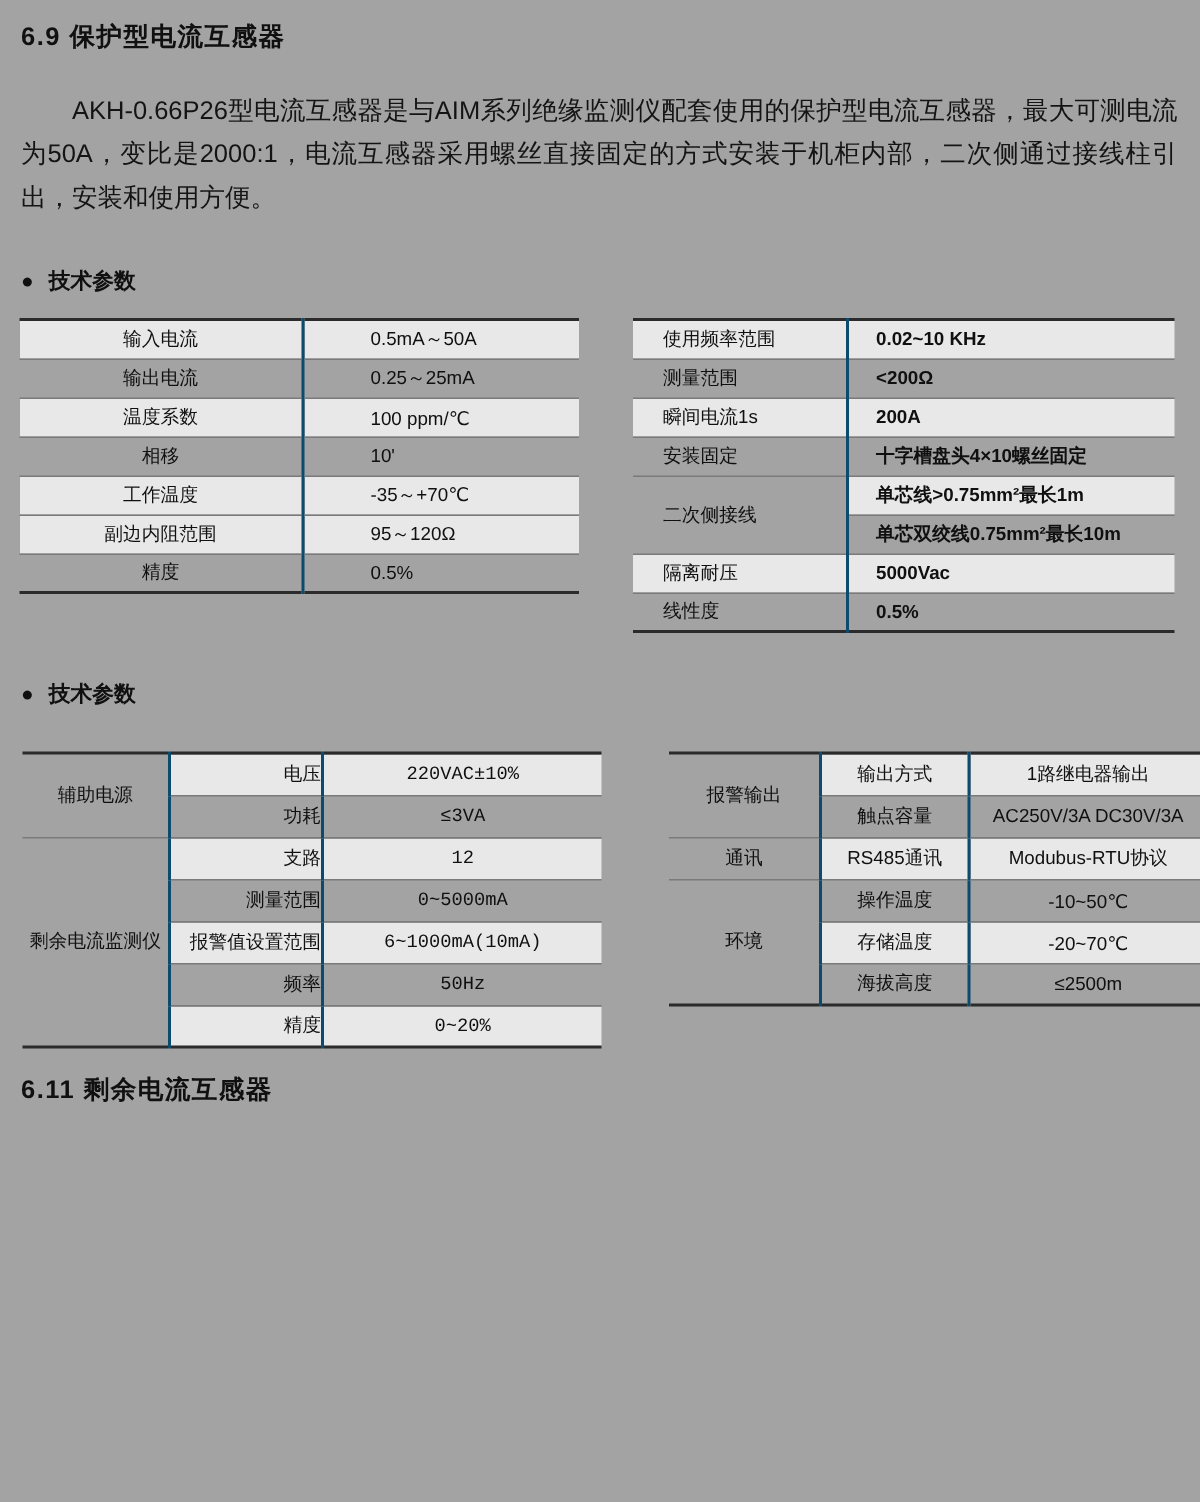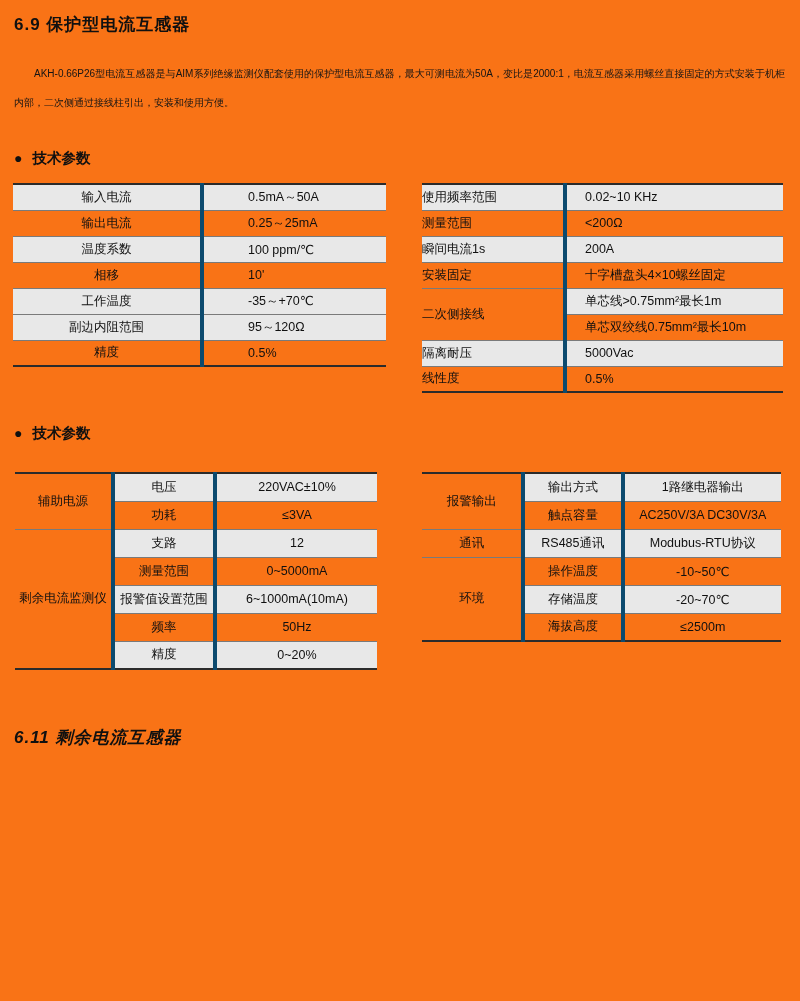--- a/index.html
+++ b/index.html
@@ -2,77 +2,77 @@
 <html><head>
 <meta charset="utf-8">
 <style>
   * { margin:0; padding:0; box-sizing:border-box; }
   html,body { background:#ffffff; }
   body {
     width:800px; height:1001px;
     font-family:"Liberation Sans","DejaVu Sans",sans-serif;
     color:#111;
   }
-  .page { position:relative; width:800px; height:1001px; overflow:hidden; padding-top:15px; background:#f97316; }
+  .page { position:relative; width:800px; height:1001px; overflow:hidden; padding-top:15px; background:#a3a3a3; }
 
   .sec-title {
     margin-left:14px;
     font-size:17px; font-weight:bold; letter-spacing:1px; color:#101010;
     height:20px; line-height:20px;
   }
   .para {
     margin-left:14px; margin-right:15px;
-    font-size:10px; line-height:29px; text-indent:2em;
+    font-size:17px; line-height:29px; text-indent:2em;
     text-align:justify; color:#141414;
   }
   .m-para1 { margin-top:24px; }
   .m-head1 { margin-top:32px; }
   .m-tab1  { margin-top:16px; }
   .m-title2{ margin-top:74px; }
   .m-para2 { margin-top:17px; }
   .m-head2 { margin-top:31px; }
   .m-tab2  { margin-top:30px; }
-  .m-title3{ margin-top:58px;font-style:italic; }
+  .m-title3{ margin-top:18px; }
   .m-para3 { margin-top:9px; }
 
   .param-head {
     margin-left:14px; height:18px;
     display:flex; align-items:center; gap:10px;
     font-size:14.5px; font-weight:bold; color:#101010;
   }
   .param-head .bullet { font-size:14px; line-height:18px; }
 
   .row-tables { display:flex; align-items:flex-start; }
   .rt1 { margin-left:13px; gap:36px; }
   .rt2 { margin-left:15px; gap:45px; }
 
   table.tbl {
     border-collapse:collapse; table-layout:fixed;
     border-top:2px solid #2b2b2b; border-bottom:2px solid #2b2b2b;
   }
   .tbl td { font-size:12.5px; color:#101010; vertical-align:middle; overflow:hidden; white-space:nowrap; }
   .tbl tr + tr > td { border-top:1px solid #7a7a7a; }
-  .tbl td.vd { border-left:4px solid #0c4a6e; }
+  .tbl td.vd { border-left:2px solid #0c4a6e; }
   .tbl td.g { background:#e8e8e8;margin-top:12px; }
 
   .t1 td { height:26px; }
   .t2 td { height:28px; }
 
   #t69l { width:373px; }
   #t69l .c-label { width:189px; text-align:center; }
   #t69l .c-value { width:184px; text-align:left; padding-left:44px; }
 
   #t69r { width:361px; }
-  #t69r .c-label { width:143px; text-align:left; }
-  #t69r .c-value { width:218px; text-align:left; padding-left:18px; }
+  #t69r .c-label { width:143px; text-align:left; padding-left:20px; }
+  #t69r .c-value { width:218px; text-align:left; padding-left:18px;font-weight:bold; }
 
   #t610l { width:362px; }
   #t610l .c-group { width:98px;  text-align:center; }
-  #t610l .c-param { width:102px; text-align:center; }
-  #t610l .c-value { width:162px; text-align:center; }
+  #t610l .c-param { width:102px; text-align:right; }
+  #t610l .c-value { width:186px; text-align:center;font-family:Liberation Mono, monospace; }
 
   #t610r { width:359px; }
   #t610r .c-group { width:101px; text-align:center; }
   #t610r .c-param { width:99px;  text-align:center; }
   #t610r .c-value { width:158px; text-align:center; }
 </style>
 </head>
 <body>
 
 <div class="page">

